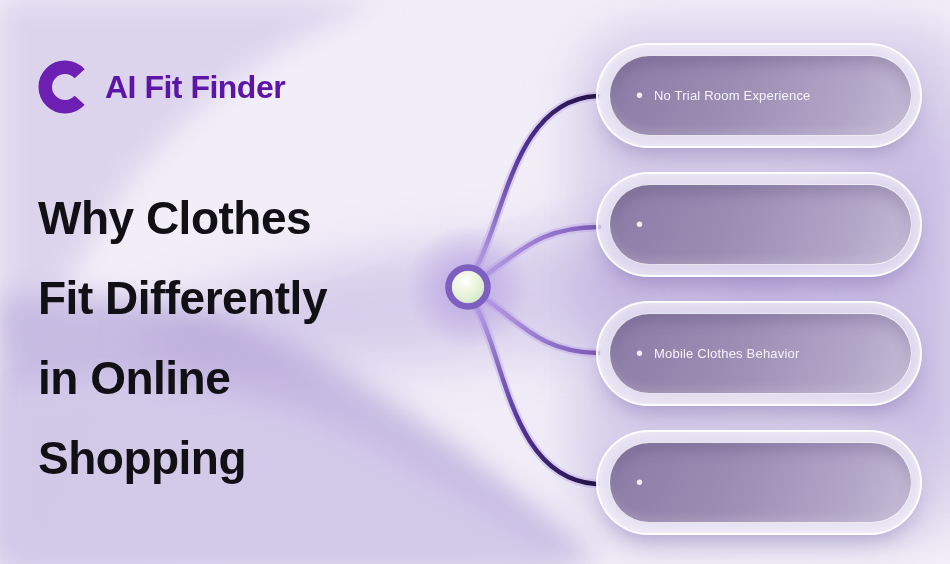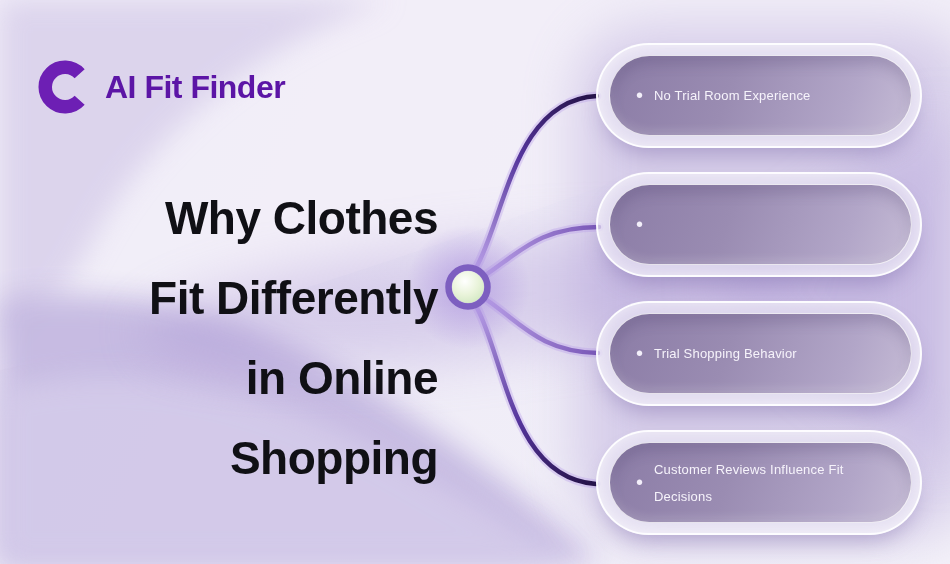--- a/index.html
+++ b/index.html
@@ -12,21 +12,21 @@
 
   
   .logo{position:absolute;left:38px;top:60px;display:flex;align-items:center;gap:13px;}
   .logo-icon{width:54px;height:54px;display:block;}
   .logo-text{font-size:32px;font-weight:bold;color:#5c15a6;letter-spacing:-0.5px;}
 
   
   .headline{
     position:absolute;left:38px;top:178px;width:400px;
     font-size:46px;line-height:80px;font-weight:600;color:#101015;
-    white-space:pre-line;letter-spacing:-0.5px;text-align:right;
+    white-space:pre-line;letter-spacing:-0.5px;
   }
 
   
   .pill{
     position:absolute;left:596px;width:326px;height:105px;
     border-radius:53px;
     background:rgba(237,233,246,0.55);
     border:2px solid rgba(255,255,255,0.92);
     box-shadow:0 14px 22px -8px rgba(96,76,150,0.38), inset 0 0 14px rgba(255,255,255,0.55);
     box-sizing:border-box;
@@ -141,24 +141,23 @@
 
   <div class="pill pill2">
     <div class="pill-inner">
       <span class="pill-bullet">•</span>
     </div>
   </div>
 
   <div class="pill pill3">
     <div class="pill-inner">
       <span class="pill-bullet">•</span>
-      <span class="pill-label">Trial Shopping Behavior</span>
+      <span class="pill-label">Mobile Clothes Behavior</span>
     </div>
   </div>
 
   <div class="pill pill4">
     <div class="pill-inner">
       <span class="pill-bullet">•</span>
-      <span class="pill-label">Customer Reviews Influence Fit Decisions</span>
     </div>
   </div>
 
 </div>
 
 </body></html>

